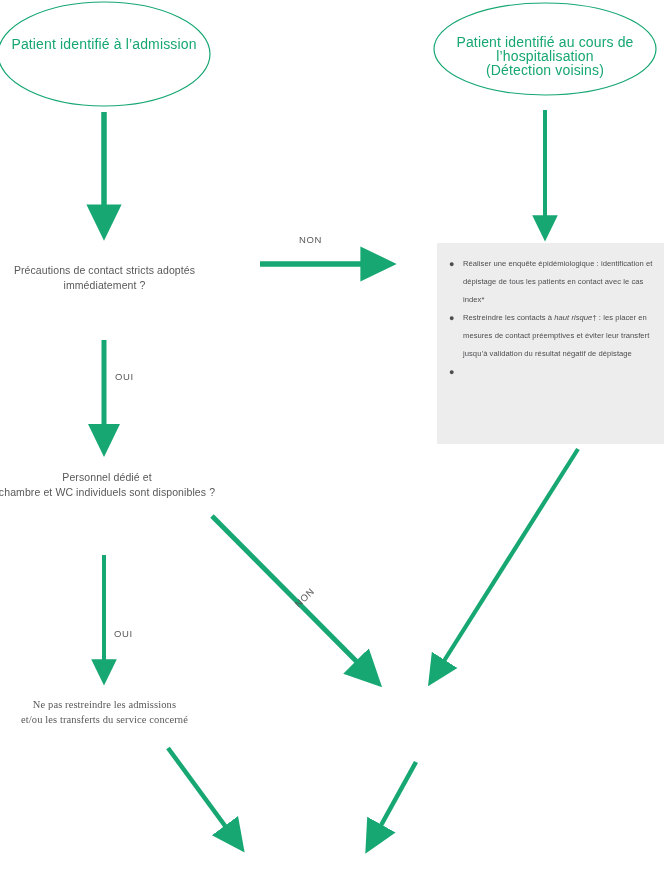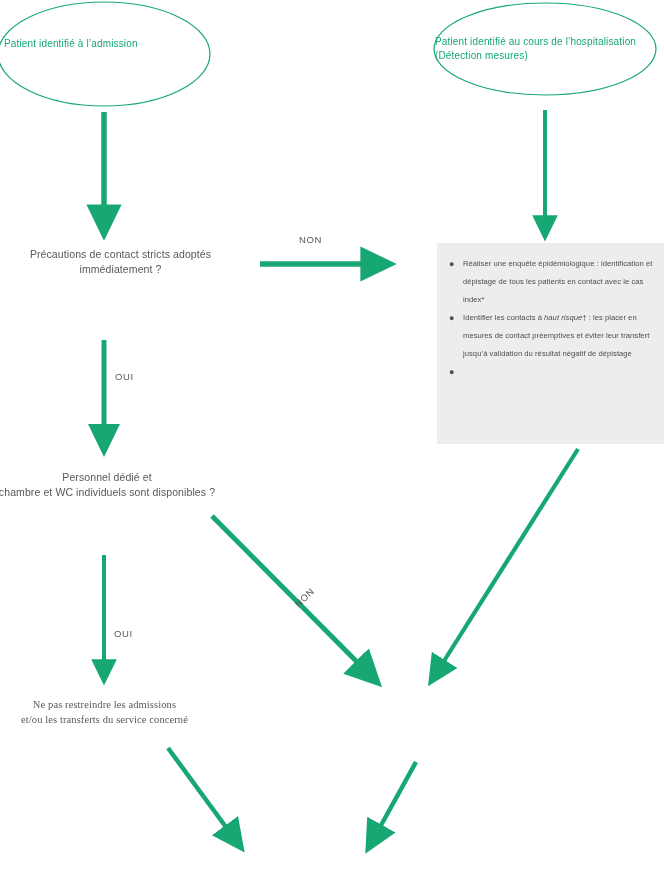--- a/index.html
+++ b/index.html
@@ -31,22 +31,23 @@
     color: #58585a;
     font-size: 10.5px;
     line-height: 15px;
     text-align: center;
     white-space: pre-line;
     letter-spacing: 0.1px;
   }
   .ellipse-text {
     position: absolute;
     color: #16a772;
-    font-size: 10px;
+    font-size: 14px;
     line-height: 14px;
+    text-align: center;
     white-space: pre-line;
     letter-spacing: 0.15px;
   }
   .edge-label {
     position: absolute;
     color: #58585a;
     font-size: 9.5px;
     letter-spacing: 0.6px;
   }
   .edge-label.rot {
@@ -121,23 +122,23 @@
     <line x1="578" y1="449" x2="437" y2="672" stroke="#16a772" stroke-width="4.2" marker-end="url(#arrowheadThin)"></line>
 
     <line x1="168" y1="748" x2="234" y2="838" stroke="#16a772" stroke-width="4.5" marker-end="url(#arrowheadThin)"></line>
 
     <line x1="416" y1="762" x2="374" y2="838" stroke="#16a772" stroke-width="4.5" marker-end="url(#arrowheadThin)"></line>
   </svg>
 
   <div class="ellipse-text" style="left:4px; top:37px; width:200px;">Patient identifié à l’admission</div>
 
   <div class="ellipse-text" style="left:435px; top:35px; width:220px;">Patient identifié au cours de l’hospitalisation
-(Détection mesures)</div>
+(Détection voisins)</div>
 
-  <div class="node-text" style="left:0px; top:247px; width:209px;margin-left:16px;">Précautions de contact stricts adoptés
+  <div class="node-text" style="left:0px; top:263px; width:209px;">Précautions de contact stricts adoptés
 immédiatement ?</div>
 
   <div class="node-text" style="left:-18px; top:470px; width:250px;">Personnel dédié et
 chambre et WC individuels sont disponibles ?</div>
 
   <div class="node-text" style="left:0px; top:697px; width:209px;font-family:Liberation Serif, serif;">Ne pas restreindre les admissions
 et/ou les transferts du service concerné</div>
 
 
 
@@ -150,21 +151,21 @@
   <div class="edge-label rot" style="left:293px; top:592px;">NON</div>
 
   <div class="info-box">
     <ul class="info-list">
       <li>
         <span class="bullet">●</span>
         <span>Réaliser une enquête épidémiologique : identification et dépistage de tous les patients en contact avec le cas index*</span>
       </li>
       <li>
         <span class="bullet">●</span>
-        <span>Identifier les contacts à </span><i>haut risque</i><span>† : les placer en mesures de contact préemptives et éviter leur transfert jusqu’à validation du résultat négatif de dépistage</span>
+        <span>Restreindre les contacts à </span><i>haut risque</i><span>† : les placer en mesures de contact préemptives et éviter leur transfert jusqu’à validation du résultat négatif de dépistage</span>
       </li>
       <li>
         <span class="bullet">●</span>
       </li>
     </ul>
   </div>
 
 </div>
 
 </body></html>

